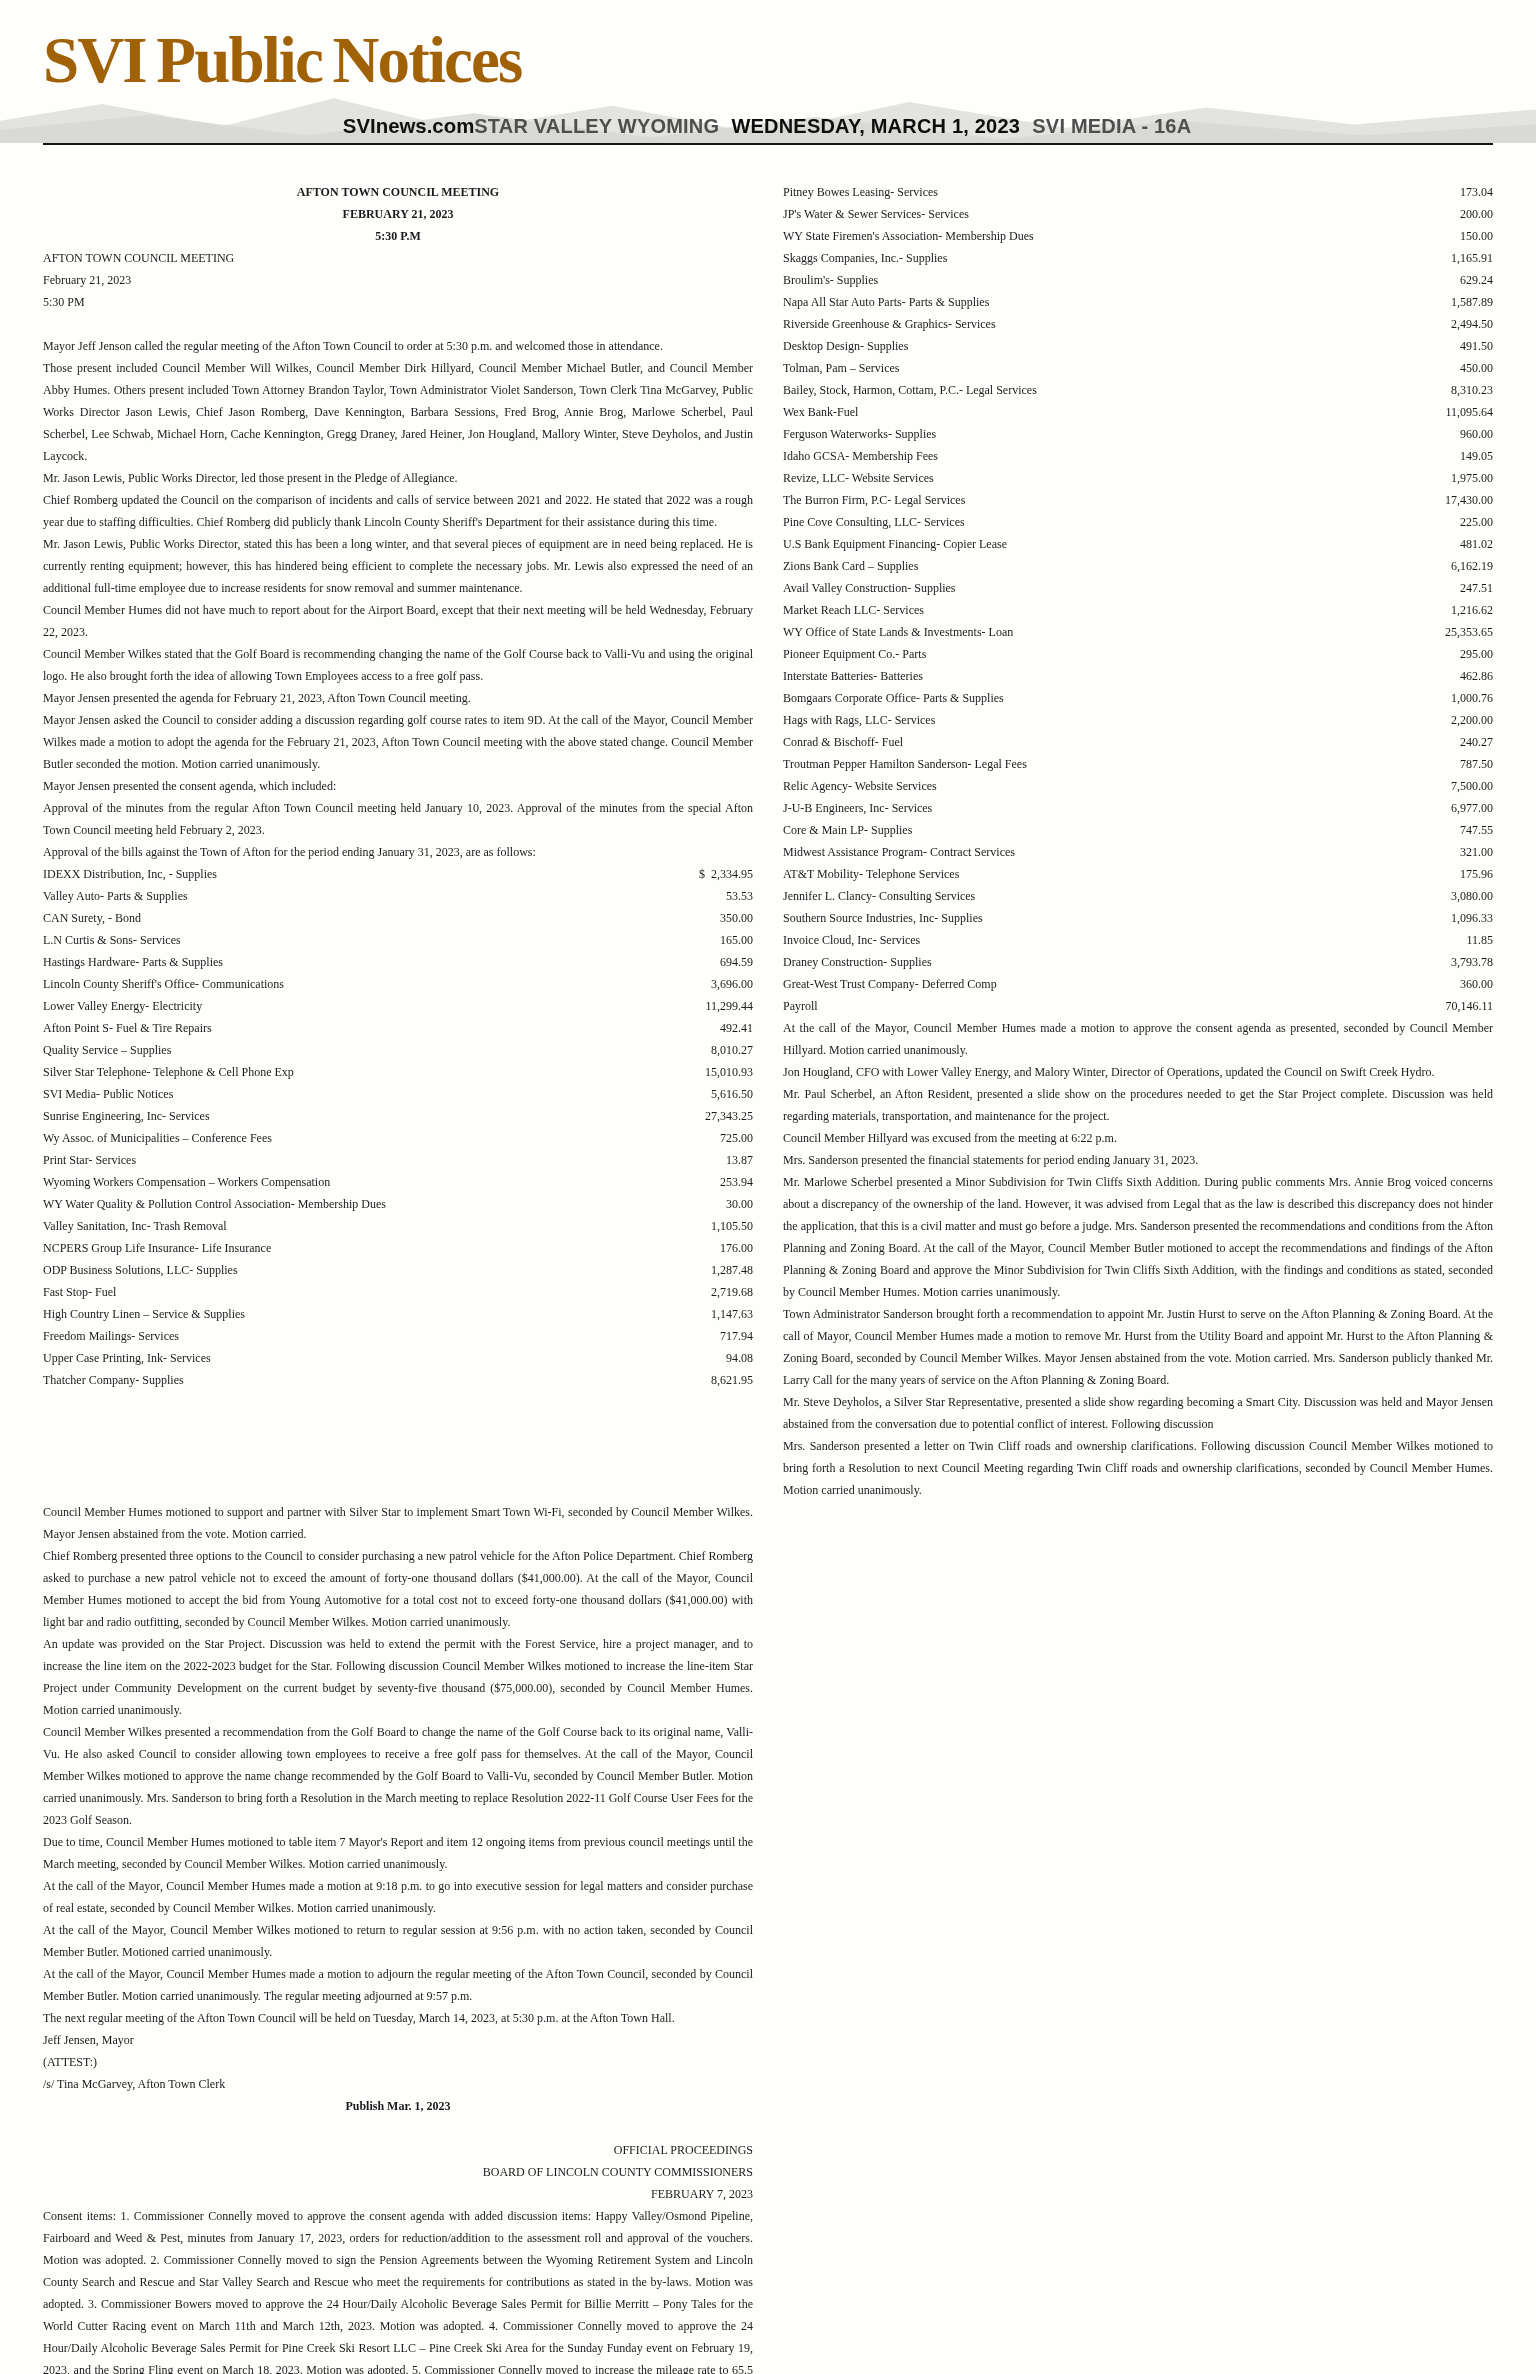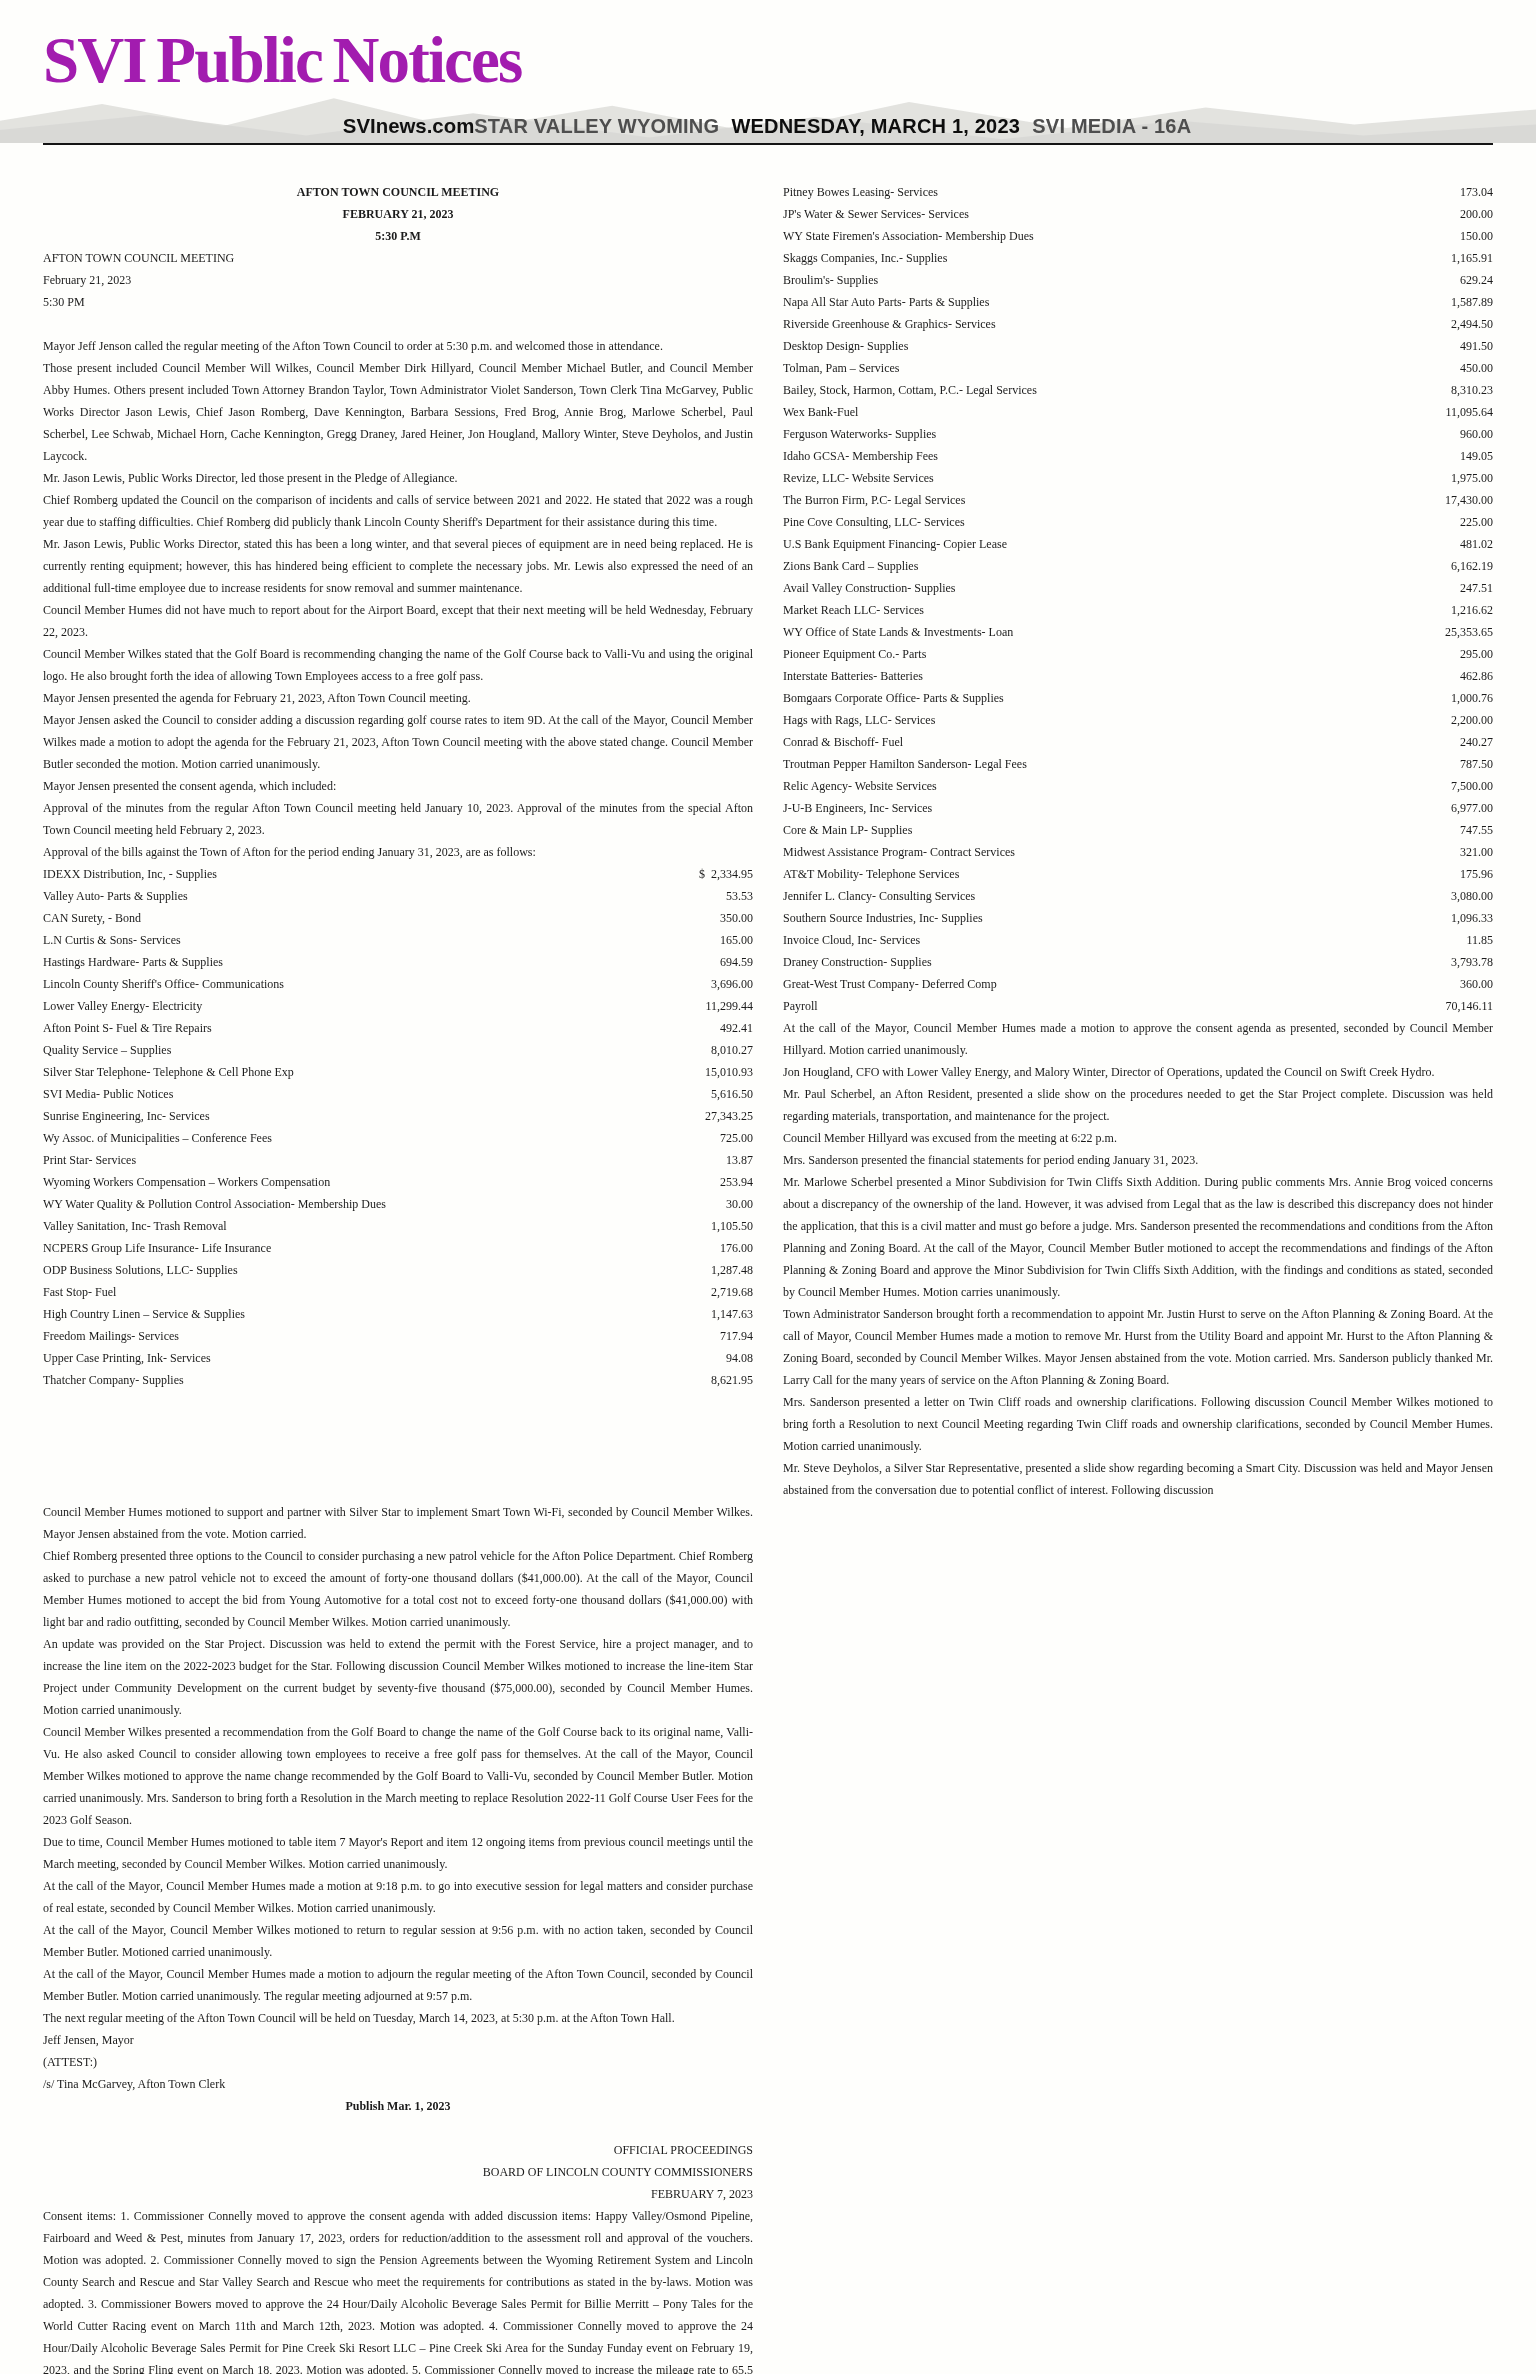--- a/index.html
+++ b/index.html
@@ -5,21 +5,21 @@
   * { box-sizing: border-box; }
   html, body { margin: 0; padding: 0; background: #ffffff; }
   body { width: 1536px; font-family: "Liberation Serif", serif; }
   .page {
     width: 1536px; min-height: 2375px; background: #fefefc;
     color: var(--ink, #1b1b1b); padding: 28px 43px 37px; position: relative;
   }
   .title {
     font-family: "Liberation Serif", serif; font-weight: 700;
     font-size: 65px; letter-spacing: -1.9px; word-spacing: -3.7px;
-    margin: 0 0 13px 0; line-height: 1.0; color: #a21caf;
+    margin: 0 0 13px 0; line-height: 1.0; color: #a16207;
   }
   .mast-bar {
     position: relative; height: 39px; border-bottom: 2.8px solid var(--rule, #141414);
     display: flex; align-items: flex-end; justify-content: center;
     padding: 0 1.9px 4.6px 0;
   }
   .mountains { position: absolute; left: -43px; width: 1536px; bottom: 0; height: 54px; z-index: 0; opacity: 0.55; }
   .site {
     font-family: "Liberation Sans", sans-serif; font-weight: 700; font-size: 20.4px;
     color: #101010; position: relative; z-index: 1;
@@ -417,22 +417,22 @@
         </div>
       <div class="paras">
 
       <p class="para">At the call of the Mayor, Council Member Humes made a motion to approve the consent agenda as presented, seconded by Council Member Hillyard. Motion carried unanimously.</p>
           <p class="para">Jon Hougland, CFO with Lower Valley Energy, and Malory Winter, Director of Operations, updated the Council on Swift Creek Hydro.</p>
           <p class="para">Mr. Paul Scherbel, an Afton Resident, presented a slide show on the procedures needed to get the Star Project complete. Discussion was held regarding materials, transportation, and maintenance for the project.</p>
           <p class="para">Council Member Hillyard was excused from the meeting at 6:22 p.m.</p>
           <p class="para">Mrs. Sanderson presented the financial statements for period ending January 31, 2023.</p>
           <p class="para">Mr. Marlowe Scherbel presented a Minor Subdivision for Twin Cliffs Sixth Addition. During public comments Mrs. Annie Brog voiced concerns about a discrepancy of the ownership of the land. However, it was advised from Legal that as the law is described this discrepancy does not hinder the application, that this is a civil matter and must go before a judge. Mrs. Sanderson presented the recommendations and conditions from the Afton Planning and Zoning Board. At the call of the Mayor, Council Member Butler motioned to accept the recommendations and findings of the Afton Planning &amp; Zoning Board and approve the Minor Subdivision for Twin Cliffs Sixth Addition, with the findings and conditions as stated, seconded by Council Member Humes. Motion carries unanimously.</p>
           <p class="para">Town Administrator Sanderson brought forth a recommendation to appoint Mr. Justin Hurst to serve on the Afton Planning &amp; Zoning Board.  At the call of Mayor, Council Member Humes made a motion to remove Mr. Hurst from the Utility Board and appoint Mr. Hurst to the Afton Planning &amp; Zoning Board, seconded by Council Member Wilkes.  Mayor Jensen abstained from the vote. Motion carried. Mrs. Sanderson publicly thanked Mr. Larry Call for the many years of service on the Afton Planning &amp; Zoning Board.</p>
+          <p class="para">Mr. Steve Deyholos, a Silver Star Representative, presented a slide show regarding becoming a Smart City. Discussion was held and Mayor Jensen abstained from the conversation due to potential conflict of interest. Following discussion</p>
           <p class="para">Mrs. Sanderson presented a letter on Twin Cliff roads and ownership clarifications. Following discussion Council Member Wilkes motioned to bring forth a Resolution to next Council Meeting regarding Twin Cliff roads and ownership clarifications, seconded by Council Member Humes. Motion carried unanimously.</p>
-          <p class="para">Mr. Steve Deyholos, a Silver Star Representative, presented a slide show regarding becoming a Smart City. Discussion was held and Mayor Jensen abstained from the conversation due to potential conflict of interest. Following discussion</p>
         </div>
     </section>
 
     <section class="col">
       <div class="paras">
 
       <p class="para">Council Member Humes motioned to support and partner with Silver Star to implement Smart Town Wi-Fi, seconded by Council Member Wilkes. Mayor Jensen abstained from the vote. Motion carried.</p>
           <p class="para">Chief Romberg presented three options to the Council to consider purchasing a new patrol vehicle for the Afton Police Department. Chief Romberg asked to purchase a new patrol vehicle not to exceed the amount of forty-one thousand dollars ($41,000.00). At the call of the Mayor, Council Member Humes motioned to accept the bid from Young Automotive for a total cost not to exceed forty-one thousand dollars ($41,000.00) with light bar and radio outfitting, seconded by Council Member Wilkes. Motion carried unanimously.</p>
           <p class="para">An update was provided on the Star Project. Discussion was held to extend the permit with the Forest Service, hire a project manager, and to increase the line item on the 2022-2023 budget for the Star. Following discussion Council Member Wilkes motioned to increase the line-item Star Project under Community Development on the current budget by seventy-five thousand ($75,000.00), seconded by Council Member Humes. Motion carried unanimously.</p>
           <p class="para">Council Member Wilkes presented a recommendation from the Golf Board to change the name of the Golf Course back to its original name, Valli-Vu. He also asked Council to consider allowing town employees to receive a free golf pass for themselves. At the call of the Mayor, Council Member Wilkes motioned to approve the name change recommended by the Golf Board to Valli-Vu, seconded by Council Member Butler. Motion carried unanimously. Mrs. Sanderson to bring forth a Resolution in the March meeting to replace Resolution 2022-11 Golf Course User Fees for the 2023 Golf Season.</p>

